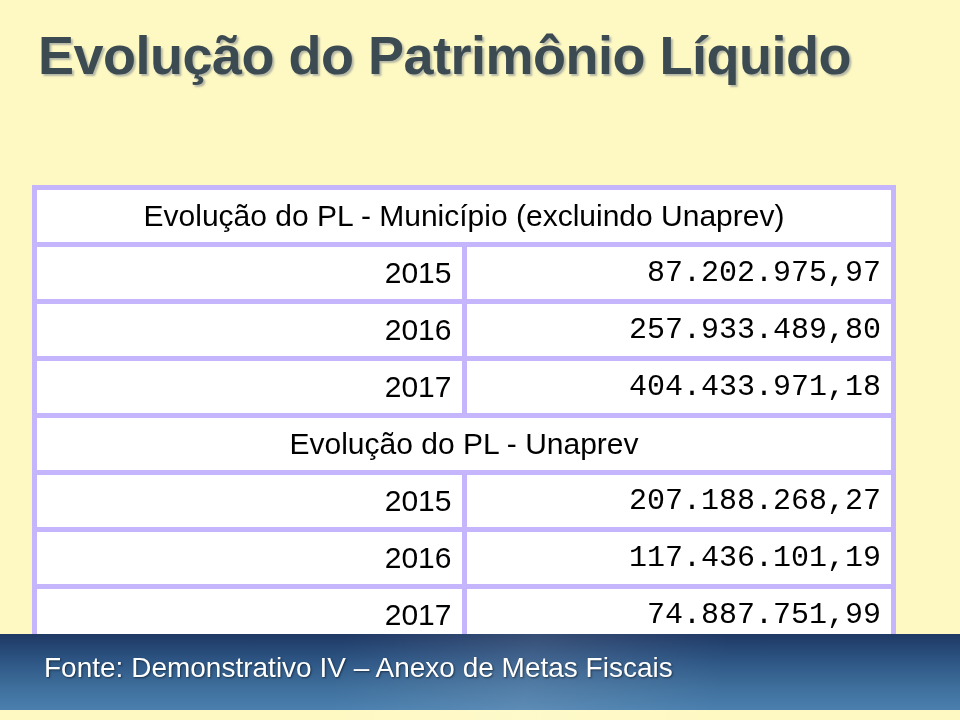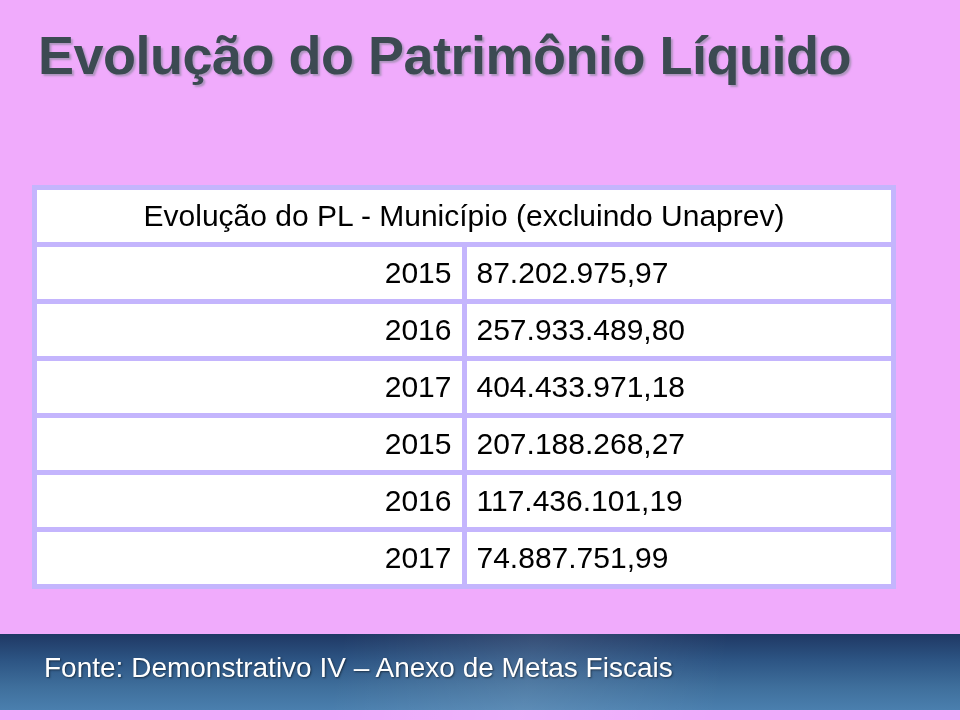--- a/index.html
+++ b/index.html
@@ -13,21 +13,21 @@
     font-family: "Liberation Sans", sans-serif;
     overflow: hidden;
     position: relative;
   }
 
   .slide {
     position: absolute;
     left: 0; top: 0;
     width: 960px;
     height: 720px;
-    background: #f0abfc;
+    background: #fef9c3;
   }
 
   .slide-title {
     position: absolute;
     left: 38px;
     top: 24px;
     width: 880px;
     font-size: 54px;
     font-weight: bold;
     color: #3c4a52;
@@ -66,21 +66,23 @@
   }
 
   td.year-cell {
     text-align: right;
     padding-right: 20px;
     width: 432px;
     margin-top: 28px;
   }
 
   td.value-cell {
+    text-align: right;
     padding-right: 14px;
+    font-family: Liberation Mono, monospace;
   }
 
   .footer-bar {
     position: absolute;
     left: 0;
     top: 634px;
     width: 960px;
     height: 76px;
     background: linear-gradient(180deg, #1f3864 0%, #2d5584 35%, #3f6f9c 70%, #4a7fae 100%);
   }
@@ -123,20 +125,23 @@
         </tr>
         <tr>
           <td class="year-cell">2016</td>
           <td class="value-cell">257.933.489,80</td>
         </tr>
         <tr>
           <td class="year-cell">2017</td>
           <td class="value-cell">404.433.971,18</td>
         </tr>
         <tr>
+          <td class="section-head" colspan="2">Evolução do PL - Unaprev</td>
+        </tr>
+        <tr>
           <td class="year-cell">2015</td>
           <td class="value-cell">207.188.268,27</td>
         </tr>
         <tr>
           <td class="year-cell">2016</td>
           <td class="value-cell">117.436.101,19</td>
         </tr>
         <tr>
           <td class="year-cell">2017</td>
           <td class="value-cell">74.887.751,99</td>

